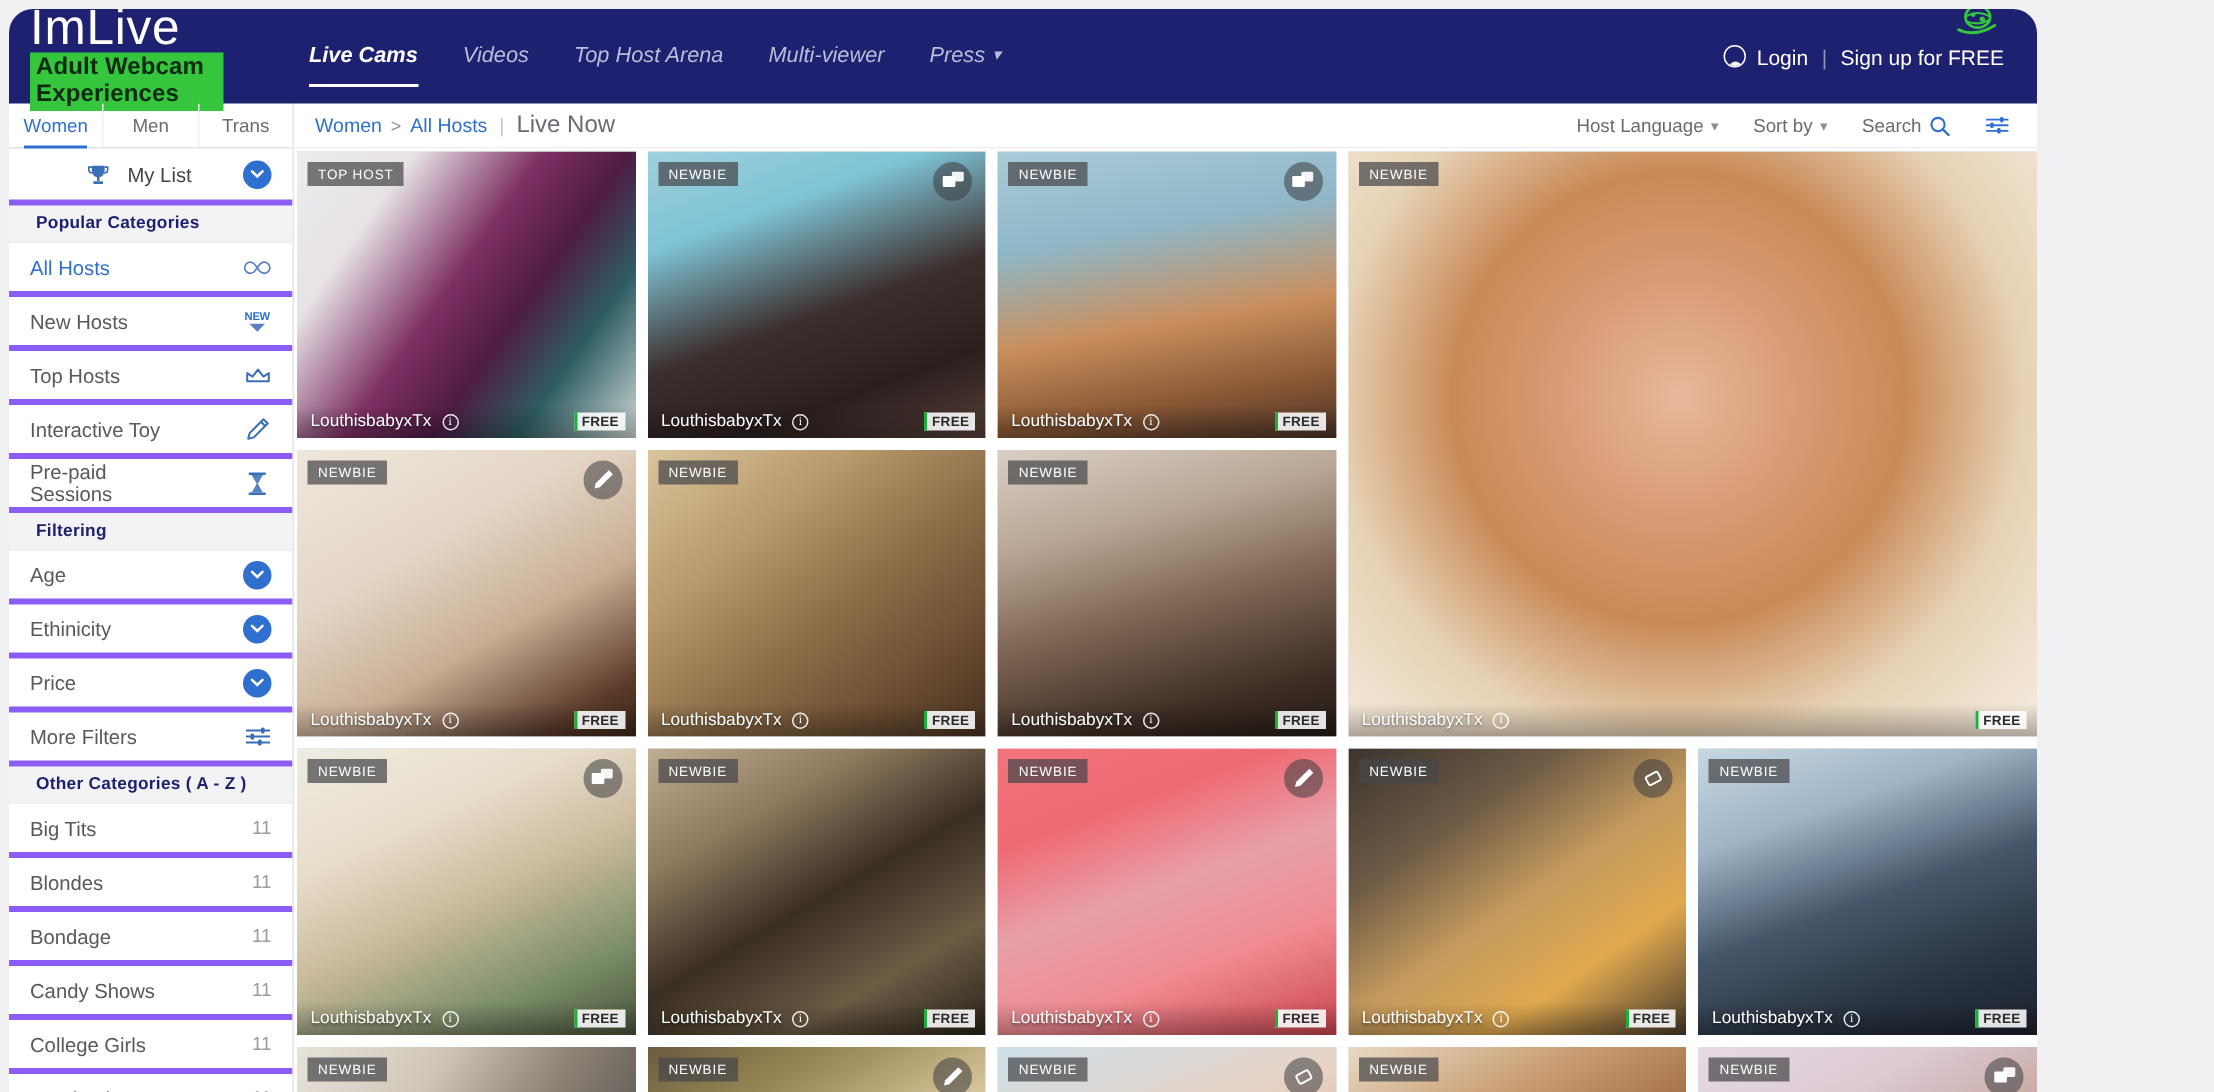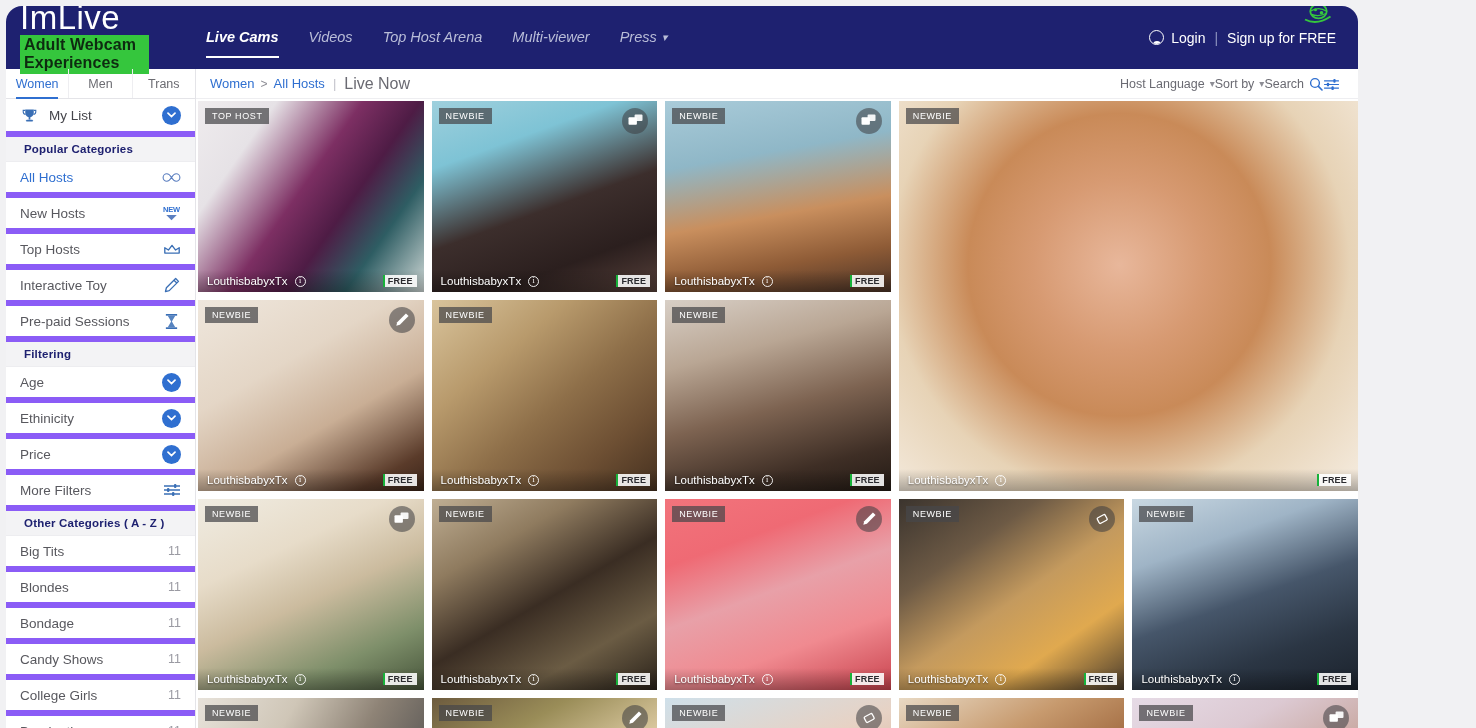--- a/index.html
+++ b/index.html
@@ -148,21 +148,21 @@
   .gtab:last-child { border-right: none; }
   .gtab.active { color: #2f6fd0; }
   .gtab.active::after {
     content: ""; position: absolute; left: 10px; right: 10px; bottom: -1px;
     height: 2px; background: #2f6fd0;
   }
   .side-row {
     height: 36px;
     display: flex; align-items: center;
     padding: 0 14px 0 14px;
-    border-bottom: 6px solid #8b5cf6;
+    border-bottom: 4px solid #8b5cf6;
     font-size: 13.5px;
     color: #58585e;
     cursor: pointer;
     position: relative;
   }
   .side-row .lbl { flex: 1; }
   .side-row.mylist { height: 38px; }
   .side-row.mylist .lbl { padding-left: 10px; color: #45454b; }
   .side-row.active .lbl { color: #2f6fd0; }
   .side-head {
@@ -176,41 +176,41 @@
     letter-spacing: 0.2px;
     border-bottom: 1px solid #ededf0;
   }
   .count { color: #9a9aa2; font-size: 12.5px; }
   .chev-circle {
     width: 19px; height: 19px; border-radius: 50%;
     background: #2f6fd0;
     display: inline-flex; align-items: center; justify-content: center;
   }
   .chev-circle svg { display: block; }
-  .icon-sm { width: 19px; height: 17px; display:inline-flex; align-items:center; justify-content:center; }
+  .icon-sm { width: 19px; height: 17px; display:inline-flex; align-items:center; justify-content:center;margin-left:36px; }
   .trophy { width: 17px; height: 17px; }
   .new-badge {
     font-size: 7.5px; font-weight: 700; color: #2f6fd0;
     letter-spacing: -0.2px; line-height: 8px; text-align: center;
   }
 
   
   .main { flex: 1; display: flex; flex-direction: column; min-width: 0; background: #ffffff; }
   .toolbar {
     height: 30px;
     display: flex; align-items: center;
     padding: 0 18px 0 14px;
     border-bottom: 1px solid #eeeef1;
     flex: 0 0 30px;
   }
   .crumb { font-size: 13px; color: #2f6fd0; cursor: pointer; }
   .crumb-sep { font-size: 12px; color: #8d8d95; margin: 0 6px; }
   .crumb-cur { font-size: 16px; color: #6a6a72; }
   .crumb-pipe { color: #c2c2ca; margin: 0 8px; font-size: 13px; }
-  .tools { margin-left: auto; display: flex; align-items: flex-end; gap: 0; }
+  .tools { margin-left: auto; display: flex; align-items: flex-start; gap: 23px; }
   .tool {
     font-size: 12.5px; color: #6a6a72; cursor: pointer;
     display: inline-flex; align-items: center; gap: 5px; white-space: nowrap;
   }
   .caret-sm { font-size: 10px; color: #8d8d95; }
 
   
   .grid {
     flex: 1;
     display: grid;

